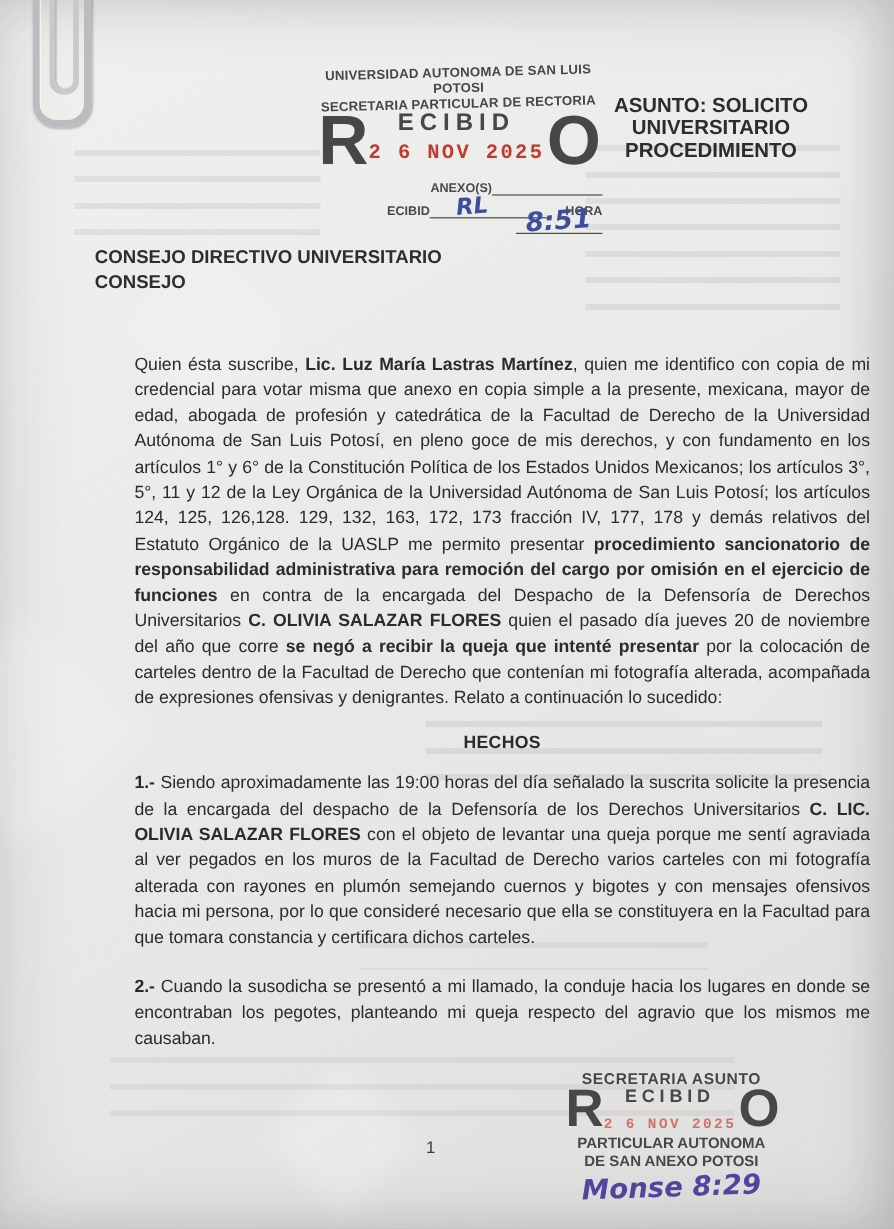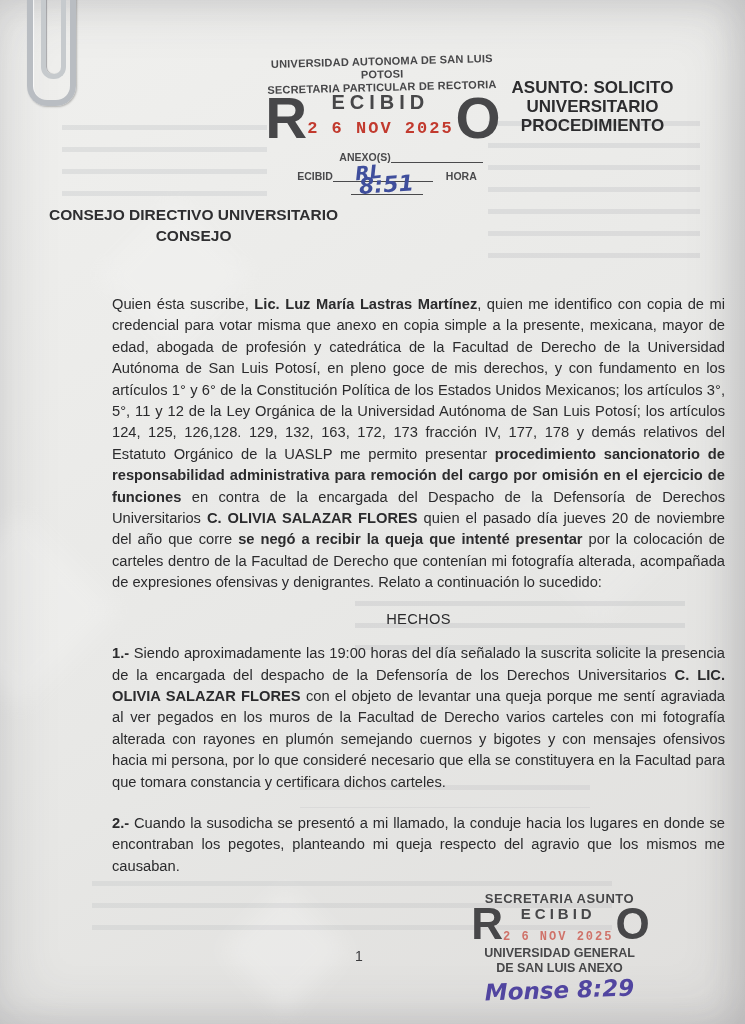--- a/index.html
+++ b/index.html
@@ -24,39 +24,39 @@
   .stamp{position:absolute;color:#474749;text-align:center;}
   .stamp-top{left:262px;top:55px;width:240px;}
   .st-org{font-size:11px;font-weight:700;letter-spacing:.2px;line-height:13px;transform:rotate(-1.5deg);}
   .rec-row{display:flex;align-items:flex-start;justify-content:center;margin-top:-2px;}
   .rec-R,.rec-O{font-size:58px;line-height:52px;font-weight:800;letter-spacing:-2px;}
   .rec-O{font-weight:700;}
   .rec-mid{display:flex;flex-direction:column;align-items:center;padding:0 2px;}
   .rec-ecibid{font-size:20px;font-weight:800;letter-spacing:5px;line-height:20px;}
   .rec-date{font-weight:700;margin-top:7px;letter-spacing:2px;font-size:17px;color:#c23a2e;
     font-family:"Liberation Mono","DejaVu Sans Mono",monospace;}
-  .st-form{font-size:10.5px;font-weight:700;color:#4a4a4c;text-align:center;margin-left:28px;}
+  .st-form{font-size:10.5px;font-weight:700;color:#4a4a4c;text-align:right;margin-left:28px;}
   .st-form .row{margin-top:6px;position:relative;}
   .blank{display:inline-block;border-bottom:1.6px solid #4a4a4c;height:12px;vertical-align:bottom;position:relative;}
   .hand{position:absolute;color:#3f4e9c;font-style:italic;font-weight:600;white-space:nowrap;
     font-family:"DejaVu Sans",sans-serif;}
   .hand-rl{font-size:19px;left:22px;bottom:-2px;transform:rotate(-5deg);}
   .hand-hora{font-size:22px;left:8px;bottom:-3px;transform:rotate(-4deg);}
   
   .asunto{position:absolute;left:505px;top:78px;width:175px;text-align:center;
     font-weight:700;font-size:17px;line-height:19px;color:#2c2c2e;}
   
-  .recipient{position:absolute;left:49px;top:204px;font-weight:700;font-size:15.5px;
-    line-height:21px;color:#2e2e30;text-align:center;}
+  .recipient{position:absolute;left:79px;top:204px;font-weight:700;font-size:15.5px;
+    line-height:21px;color:#2e2e30;}
   
   .body-text{position:absolute;left:67px;top:294px;width:613px;color:#2b2b2d;
     font-size:14.7px;line-height:21.4px;text-align:justify;margin-left:45px;}
   .body-text p{margin:0;}
   .b{font-weight:700;}
-  .hechos{font-weight:400;text-align:center;margin:15px 0 13px 0 !important;letter-spacing:.3px;}
+  .hechos{font-weight:700;text-align:center;margin:15px 0 13px 0 !important;letter-spacing:.3px;}
   .para{margin-top:20px !important;}
   
   .stamp-bottom{left:452px;top:891px;width:215px;}
   .sb-org{font-size:13px;font-weight:700;letter-spacing:.5px;}
   .sb .rec-R,.sb .rec-O{font-size:44px;line-height:40px;}
   .sb .rec-ecibid{font-size:15px;letter-spacing:4px;}
   .sb .rec-date{font-size:12px;margin-top:6px;color:#cd6056;opacity:.85;}
   .sb-uni{font-size:12.5px;font-weight:700;line-height:15px;margin-top:2px;}
   .sb-hand{display:block;margin-top:1px;font-size:23px;color:#5145a0;font-style:italic;
     font-weight:600;transform:rotate(-2deg);font-family:"DejaVu Sans",sans-serif;}
@@ -128,21 +128,21 @@
     <div class="sb-org">SECRETARIA ASUNTO</div>
     <div class="rec-row">
       <span class="rec-R">R</span>
       <span class="rec-mid">
         <span class="rec-ecibid">ECIBID</span>
         <span class="rec-date">2 6 NOV 2025</span>
       </span>
       <span class="rec-O">O</span>
     </div>
     <div class="sb-uni">
-      <div>UNIVERSIDAD GENERAL</div>
-      <div>DE SAN LUIS ANEXO</div>
+      <div>PARTICULAR AUTONOMA</div>
+      <div>DE SAN ANEXO POTOSI</div>
     </div>
     <span class="sb-hand">Monse  8:29</span>
   </div>
 
   <div class="pagenum">1</div>
 
 </div>
 
 </body></html>

